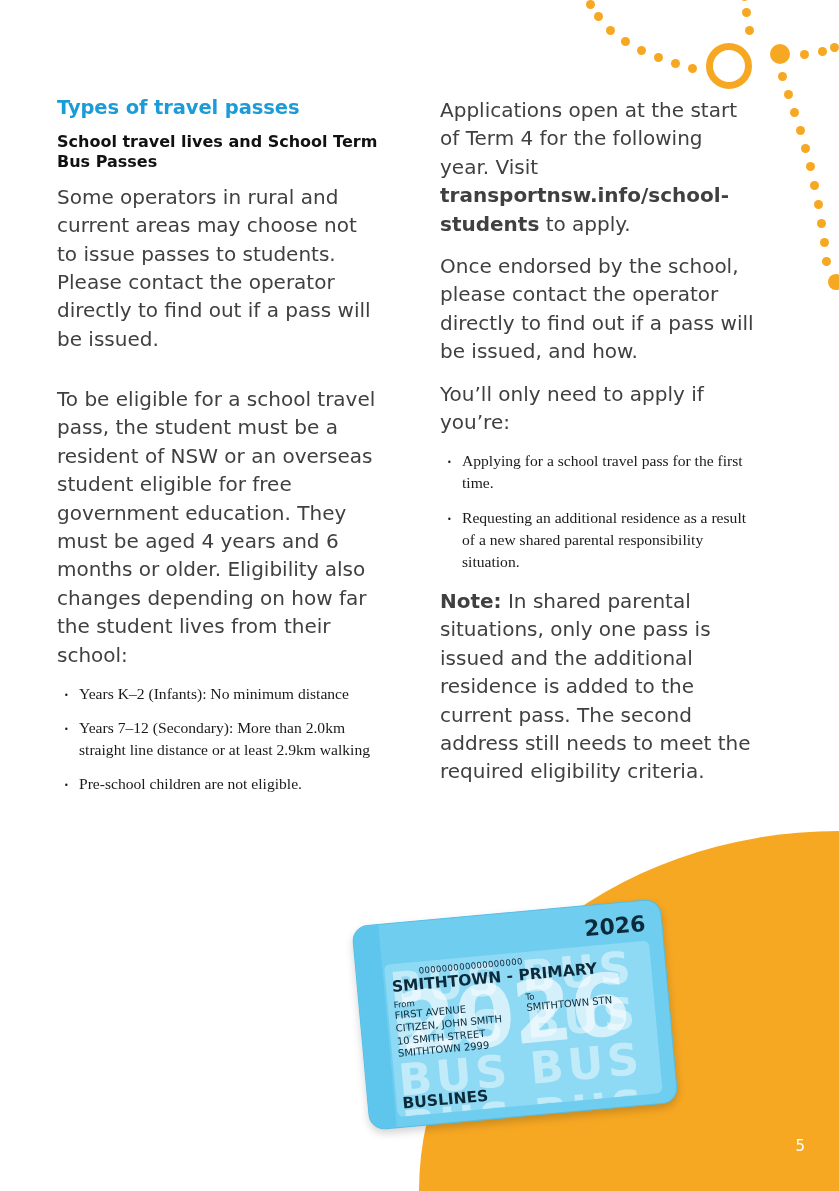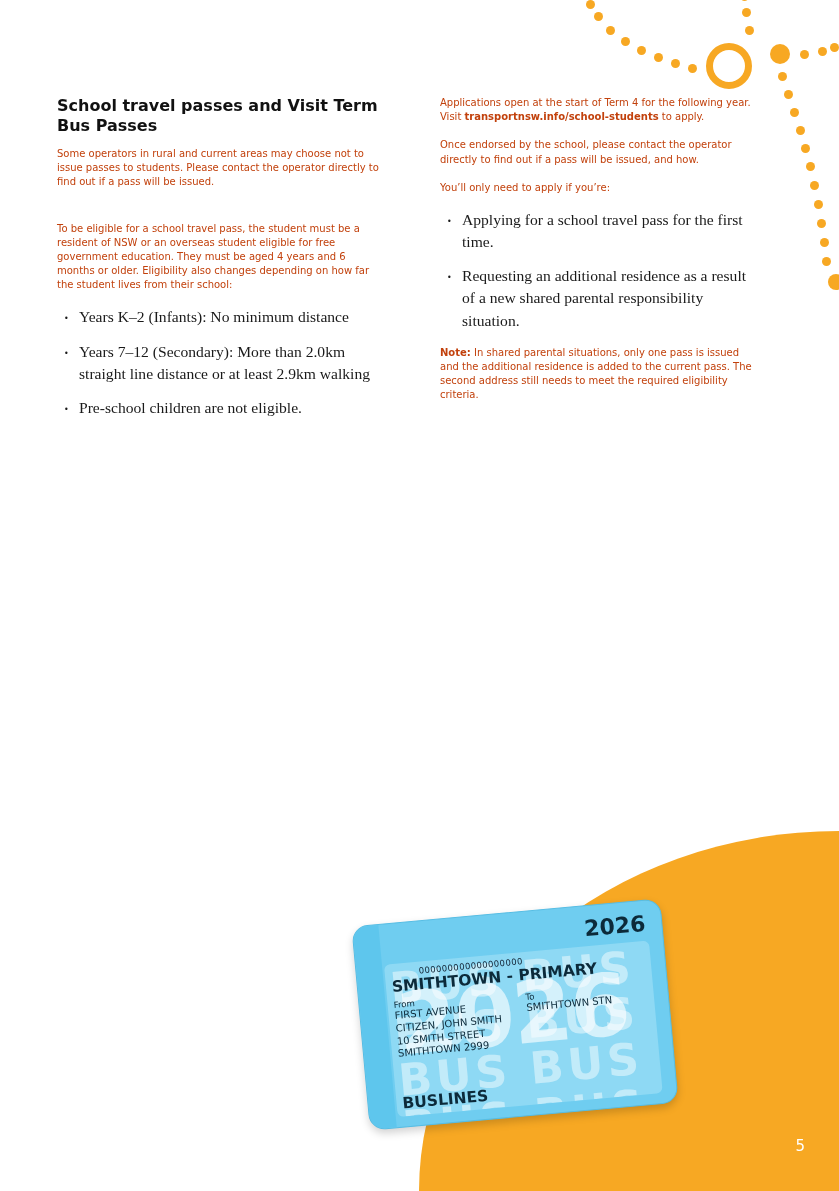--- a/index.html
+++ b/index.html
@@ -64,24 +64,24 @@
     letter-spacing: -0.1px;
   }
   h3.sub-title {
     font-size: 16px;
     line-height: 1.28;
     margin: 0 0 10px 0;
     font-weight: bold;
     color: #111;
   }
   p.body {
-    font-size: 10px;
+    font-size: 20px;
     line-height: 1.42;
     margin: 0 0 14px 0;
-    color: #c2410c;
+    color: #404040;
   }
   p.body:last-child { margin-bottom: 12px; }
   .spacer-md { height: 18px; }
 
   ul.bullets {
     list-style: none;
     margin: 0 0 14px 0;
     padding: 0;
     font-family: Liberation Serif, serif;
   }
@@ -277,21 +277,22 @@
   <div class="dot" style="left:801px;top:144px;width:9px;height:9px;"></div>
   <div class="dot" style="left:806px;top:162px;width:9px;height:9px;"></div>
   <div class="dot" style="left:810px;top:181px;width:9px;height:9px;"></div>
   <div class="dot" style="left:814px;top:200px;width:9px;height:9px;"></div>
   <div class="dot" style="left:817px;top:219px;width:9px;height:9px;"></div>
   <div class="dot" style="left:820px;top:238px;width:9px;height:9px;"></div>
   <div class="dot" style="left:822px;top:257px;width:9px;height:9px;"></div>
   <div class="dot" style="left:828px;top:274px;width:16px;height:16px;"></div>
 
   <div class="col col-left">
-    <h3 class="sub-title">School travel passes and Visit Term Bus Passes</h3>
+    <h2 class="section-title">Types of travel passes</h2>
+    <h3 class="sub-title">School travel lives and School Term Bus Passes</h3>
     <p class="body">Some operators in rural and current areas may choose not to issue passes to students. Please contact the operator directly to find out if a pass will be issued.</p>
     <div class="spacer-md"></div>
     <p class="body">To be eligible for a school travel pass, the student must be a resident of NSW or an overseas student eligible for free government education. They must be aged 4 years and 6 months or older. Eligibility also changes depending on how far the student lives from their school:</p>
     <ul class="bullets">
       <li>Years K–2 (Infants): No minimum distance</li>
       <li>Years 7–12 (Secondary): More than 2.0km straight line distance or at least 2.9km walking</li>
       <li>Pre-school children are not eligible.</li>
     </ul>
   </div>
 

